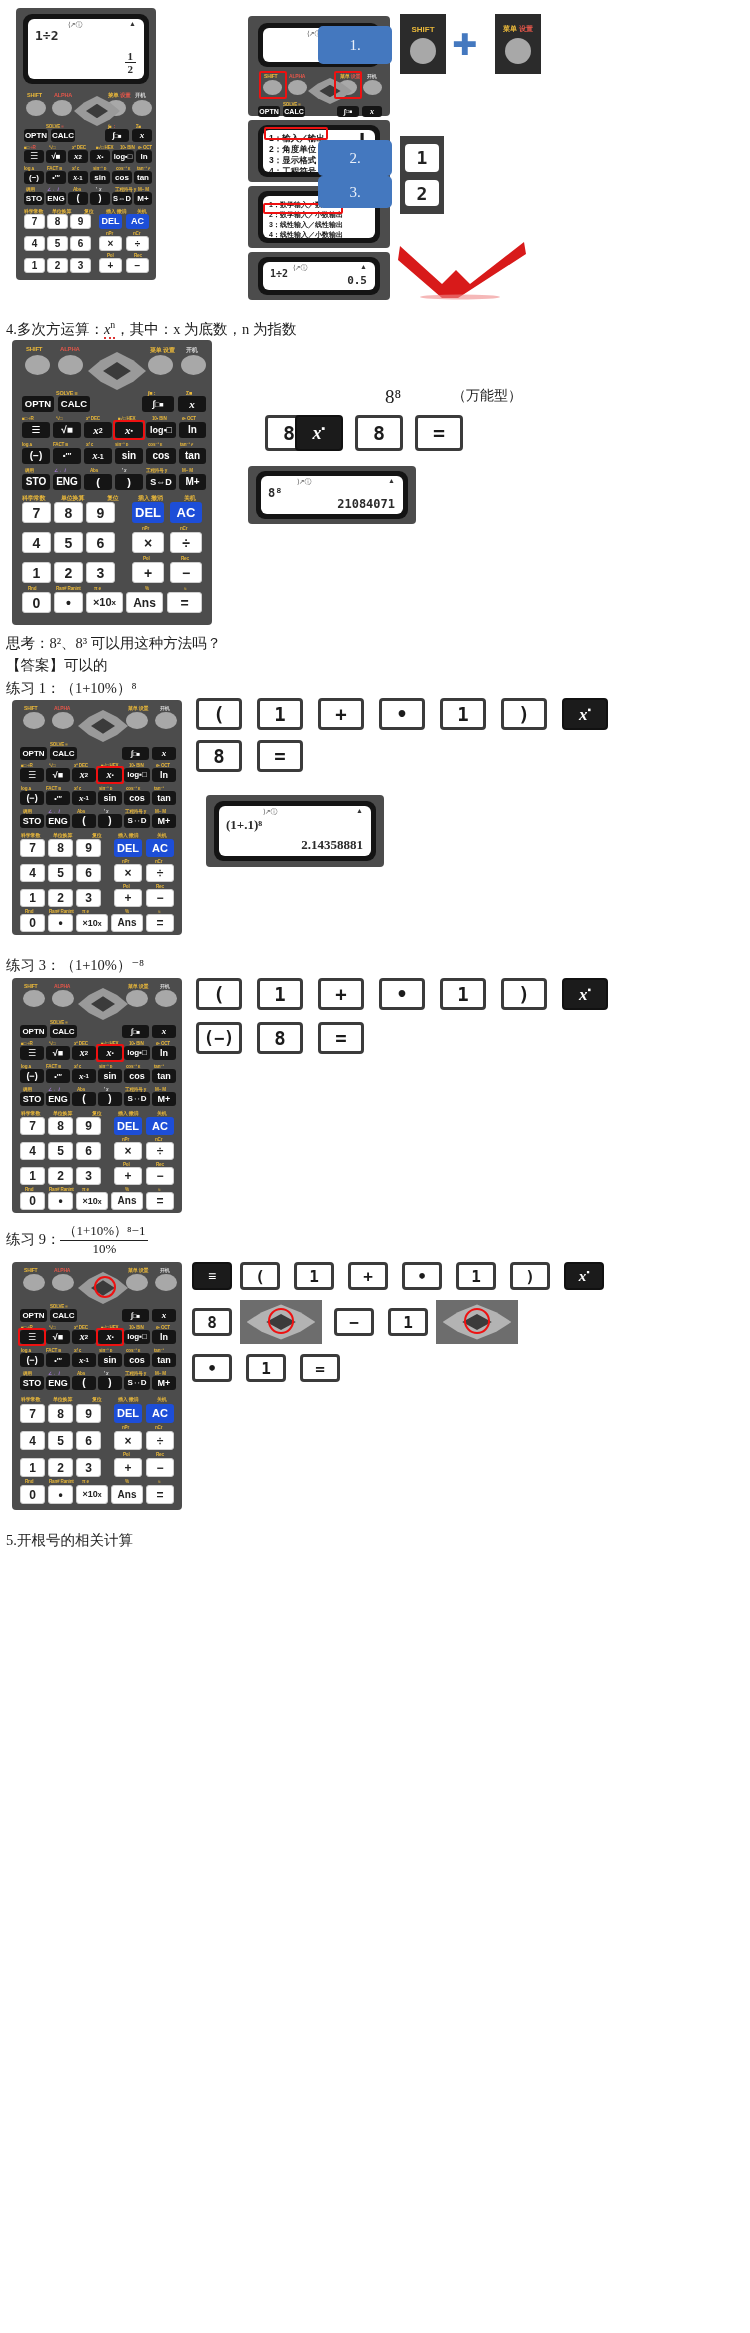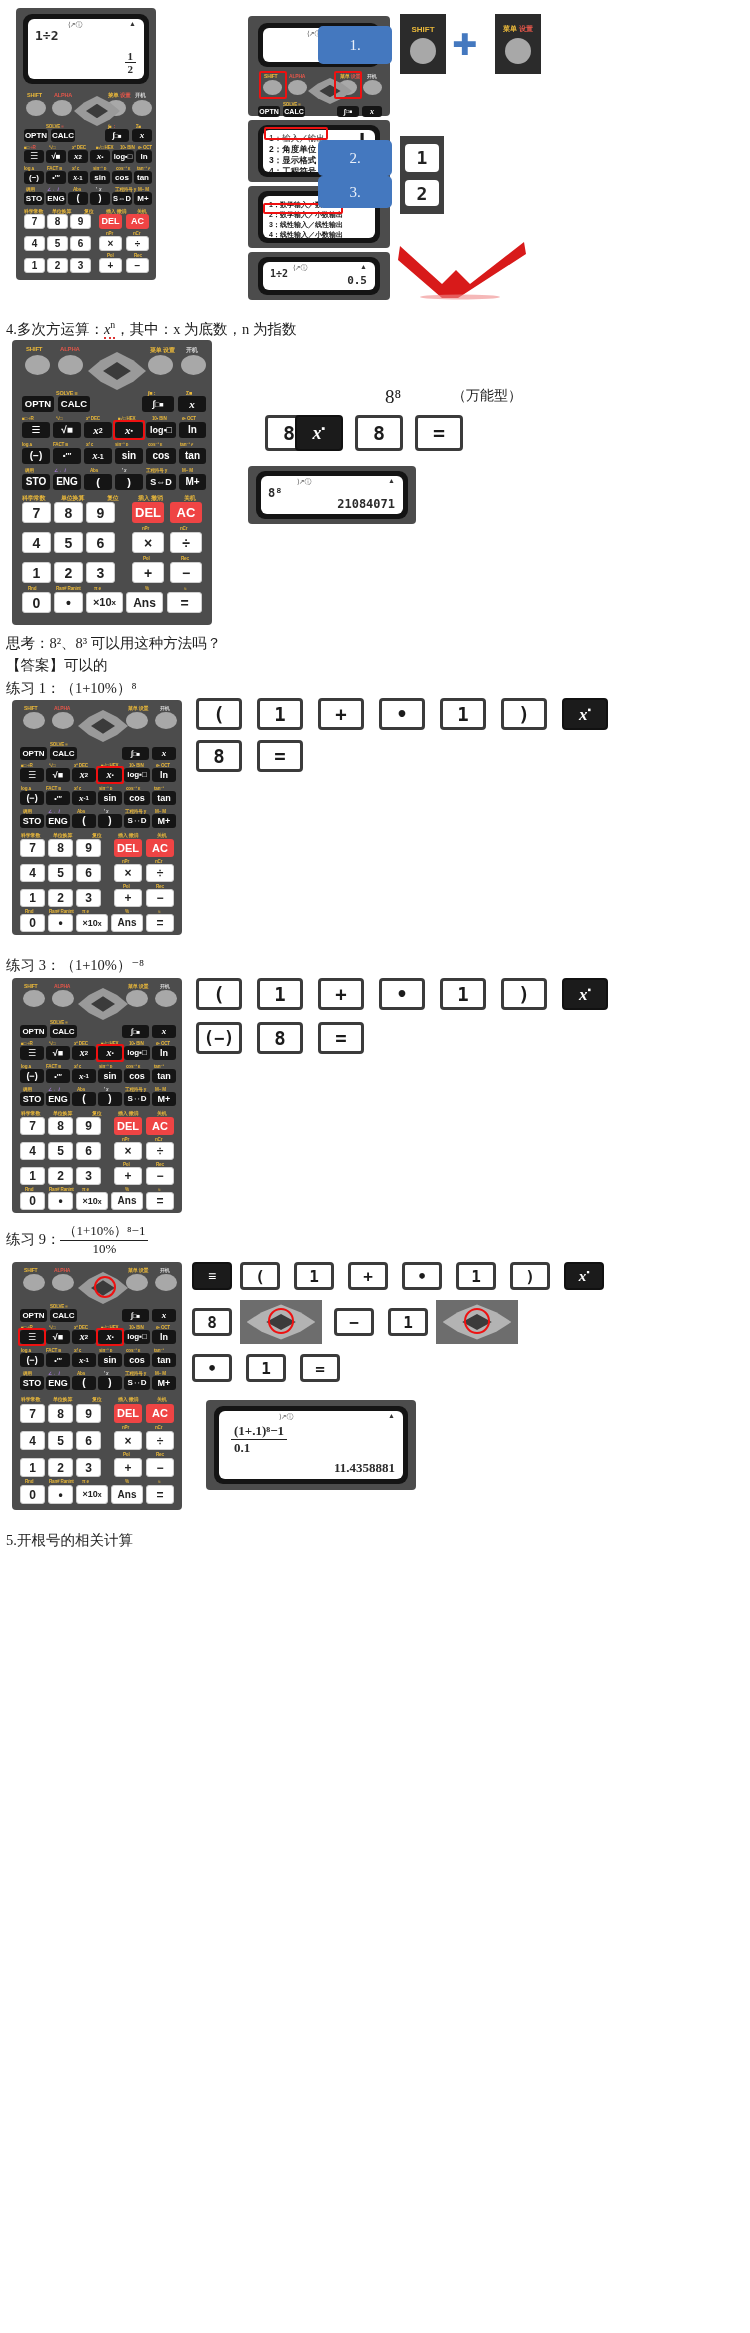--- a/index.html
+++ b/index.html
@@ -28,21 +28,21 @@
   .dpad{position:absolute;}
   .dpad .ring{position:absolute;inset:0;background:#9a9a9a;
      clip-path:polygon(50% 0%,78% 22%,100% 50%,78% 78%,50% 100%,22% 78%,0% 50%,22% 22%);}
   .dpad .hole{position:absolute;left:26%;top:26%;width:48%;height:48%;background:#3b3b3b;
      clip-path:polygon(50% 0%,100% 50%,50% 100%,0% 50%);}
 
   .kb{position:absolute;border-radius:3px;display:flex;align-items:center;justify-content:center;
       font-weight:bold;box-sizing:border-box;line-height:1;}
   .kb.dark{background:#151515;color:#fff;}
   .kb.white{background:#fff;color:#222;border:1px solid #cfcfcf;}
-  .kb.blue{background:#ef4444;color:#fff;}
+  .kb.blue{background:#1d4ed8;color:#fff;}
   .kb i{font-style:italic;font-family:"Liberation Serif","DejaVu Serif",serif;}
 
   .hl{position:absolute;border:2.5px solid #ee1111;box-sizing:border-box;border-radius:2px;}
 
   
   .stepbox{position:absolute;background:#4478bf;border-radius:5px;color:#eaf0fa;
      display:flex;align-items:center;justify-content:center;font-size:15px;
      font-family:"Liberation Serif",serif;}
   .plus{position:absolute;color:#4478bf;font-weight:bold;font-size:30px;line-height:1;}
 
@@ -220,21 +220,21 @@
     <div class="kb dark" style="left:114px;top:90px;width:20px;height:11px;font-size:8px;">
         <i>x</i>
       </div>
     <div class="hl" style="left:11px;top:55px;width:28px;height:28px;"></div>
     <div class="hl" style="left:86px;top:55px;width:28px;height:28px;"></div>
   </div>
 
   <div class="calc" style="left:248px;top:120px;width:142px;height:62px;">
     <div class="screenwrap" style="left:10px;top:5px;width:122px;height:52px;">
       <div class="screen" style="padding:3px 0 0 6px;">
-        <div style="font-size:8.5px;font-weight:normal;line-height:11px;">1：输入／输出</div>
+        <div style="font-size:8.5px;font-weight:bold;line-height:11px;">1：输入／输出</div>
         <div style="font-size:8.5px;font-weight:bold;line-height:11px;">2：角度单位</div>
         <div style="font-size:8.5px;font-weight:bold;line-height:11px;">3：显示格式</div>
         <div style="font-size:8.5px;font-weight:bold;line-height:11px;">4：工程符号</div>
         <span style="position:absolute;right:8px;top:3px;font-size:9px;">▌</span>
       </div>
     </div>
     <div class="hl" style="left:16px;top:7px;width:64px;height:13px;"></div>
   </div>
 
   <div class="calc" style="left:248px;top:186px;width:142px;height:62px;">
@@ -582,20 +582,30 @@
       <span style="font-style:italic;font-family:'Liberation Serif',serif;"><i>x</i><sup style="font-size:10px">▪</sup></span>
     </div>
 
   <div class="capkey lite" style="left:196px;top:740px;width:46px;height:32px;font-size:19px;font-family:'DejaVu Sans Mono',monospace;">
       <span>8</span>
     </div>
   <div class="capkey lite" style="left:257px;top:740px;width:46px;height:32px;font-size:19px;font-family:'DejaVu Sans Mono',monospace;">
       <span>=</span>
     </div>
 
+  <div class="calc" style="left:206px;top:795px;width:178px;height:72px;">
+    <div class="screenwrap" style="left:8px;top:6px;width:162px;height:60px;">
+      <div class="screen">
+        <span class="sc-ind" style="left:44px;">⟩↗ ⓘ</span>
+        <span class="sc-arrow">▲</span>
+        <span class="sc-expr" style="font-size:13px;top:11px;font-family:'Liberation Serif',serif;">(1+.1)⁸</span>
+        <span class="sc-res" style="font-size:13px;font-family:'Liberation Serif',serif;">2.14358881</span>
+      </div>
+    </div>
+  </div>
 
   <div class="txt" style="position:absolute;left:6px;top:955px;">练习 3：（1+10%）⁻⁸</div>
 
   <div class="calc" style="left:12px;top:978px;width:170px;height:235px;">
     <span class="lbl y" style="left:12px;top:5px;font-size:5px;">SHIFT</span>
     <span class="lbl r" style="left:42px;top:5px;font-size:5px;">ALPHA</span>
     <span class="lbl y" style="left:116px;top:5px;font-size:5px;">菜单 <span class="r">设置</span></span>
     <span class="lbl w" style="left:148px;top:5px;font-size:5px;">开机</span>
     <div class="rbtn" style="left:11px;top:12px;width:22px;height:17px;"></div>
     <div class="rbtn" style="left:40px;top:12px;width:22px;height:17px;"></div>
@@ -916,31 +926,16 @@
   <div class="capkey lite" style="left:192px;top:1354px;width:40px;height:28px;font-size:16px;font-family:'DejaVu Sans Mono',monospace;">
       <span>•</span>
     </div>
   <div class="capkey lite" style="left:246px;top:1354px;width:40px;height:28px;font-size:16px;font-family:'DejaVu Sans Mono',monospace;">
       <span>1</span>
     </div>
   <div class="capkey lite" style="left:300px;top:1354px;width:40px;height:28px;font-size:16px;font-family:'DejaVu Sans Mono',monospace;">
       <span>=</span>
     </div>
 
-  <div class="calc" style="left:206px;top:1400px;width:210px;height:90px;">
-    <div class="screenwrap" style="left:8px;top:6px;width:194px;height:78px;">
-      <div class="screen">
-        <span class="sc-ind" style="left:60px;">⟩↗ ⓘ</span>
-        <span class="sc-arrow">▲</span>
-        <span style="position:absolute;left:12px;top:12px;font-family:'Liberation Serif',serif;font-weight:bold;color:#2b2b2b;">
-          <span class="frac" style="font-size:13px;">
-            <span class="n">(1+.1)⁸−1</span>
-            <span class="d" style="text-align:left;">0.1</span>
-          </span>
-        </span>
-        <span class="sc-res" style="font-size:13px;font-family:'Liberation Serif',serif;">11.4358881</span>
-      </div>
-    </div>
-  </div>
 
   <div class="txt" style="position:absolute;left:6px;top:1530px;">5.开根号的相关计算</div>
 
 </div>
 
 </body></html>

